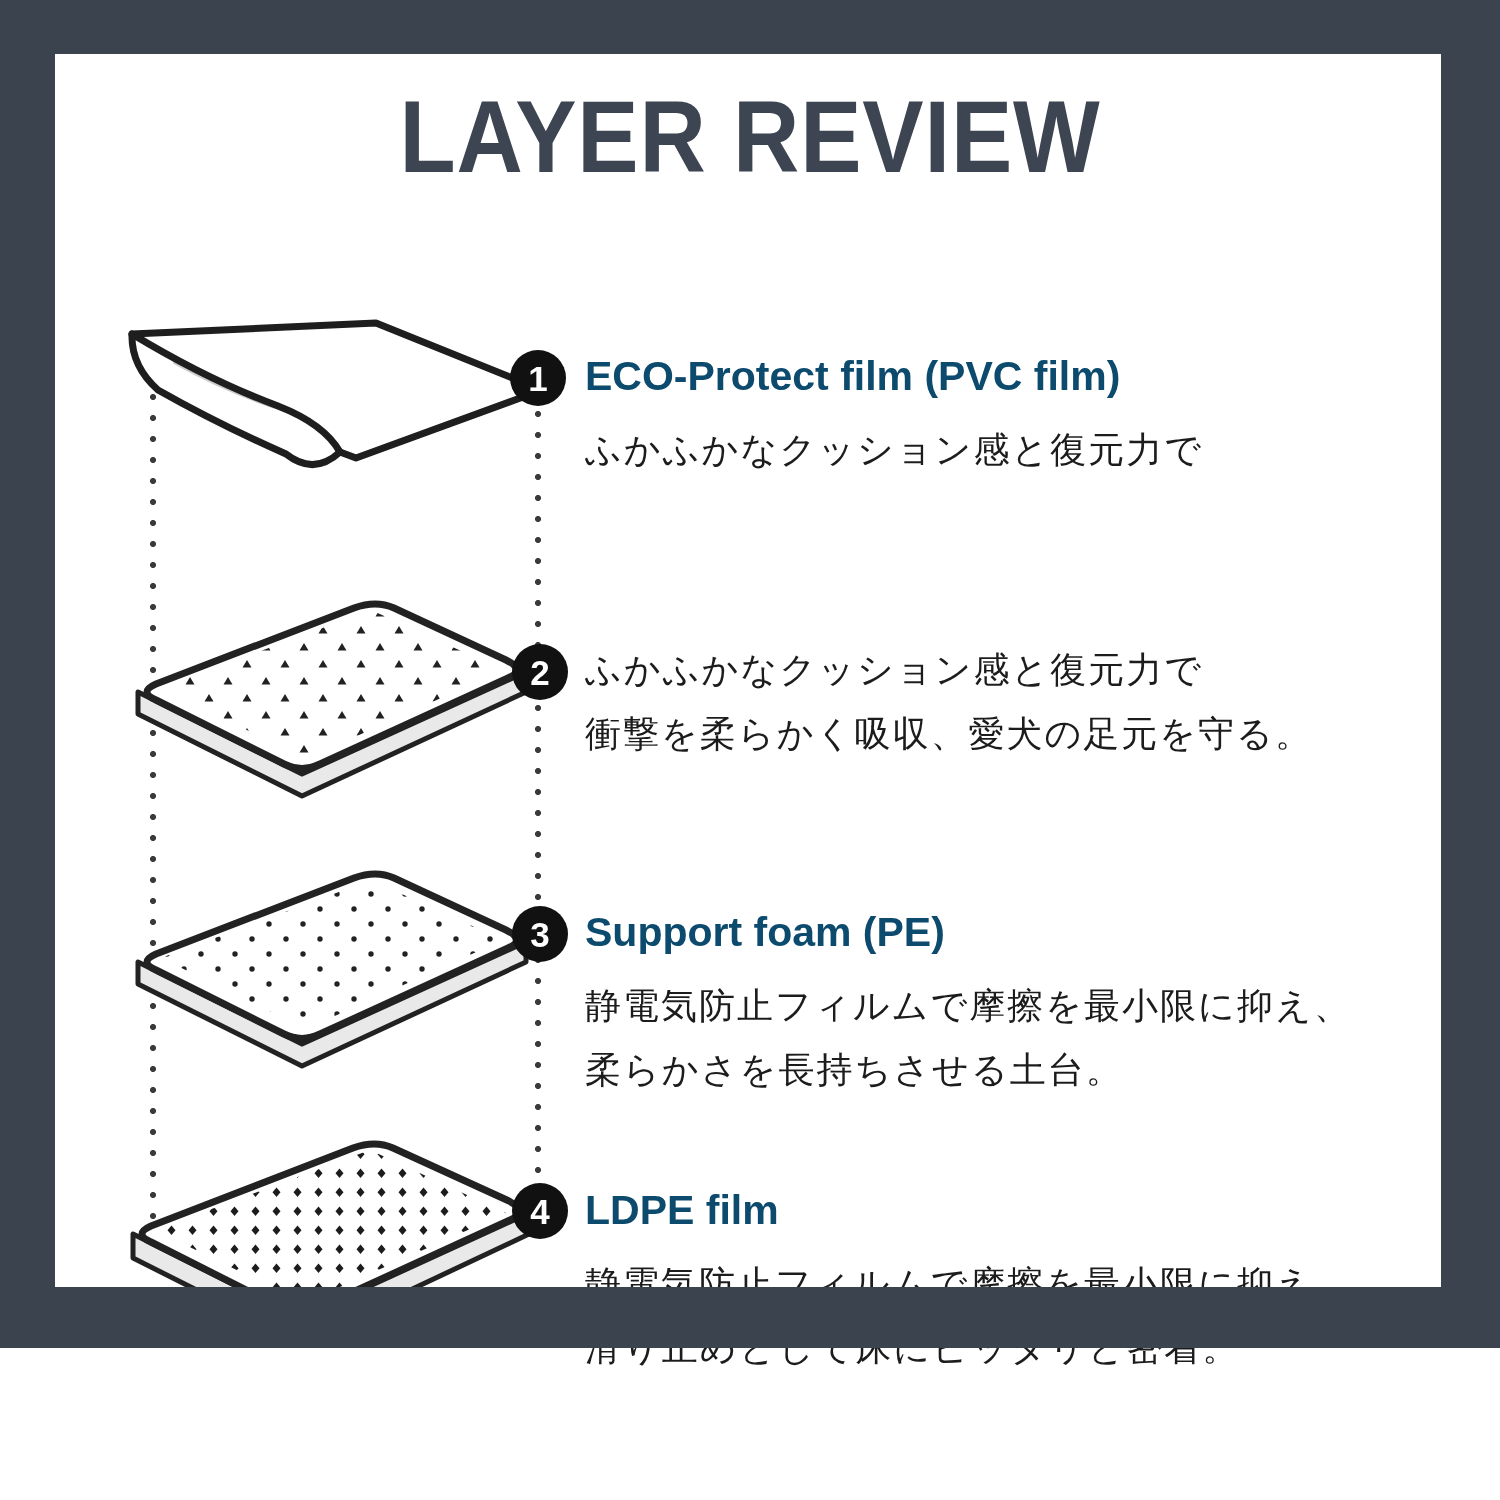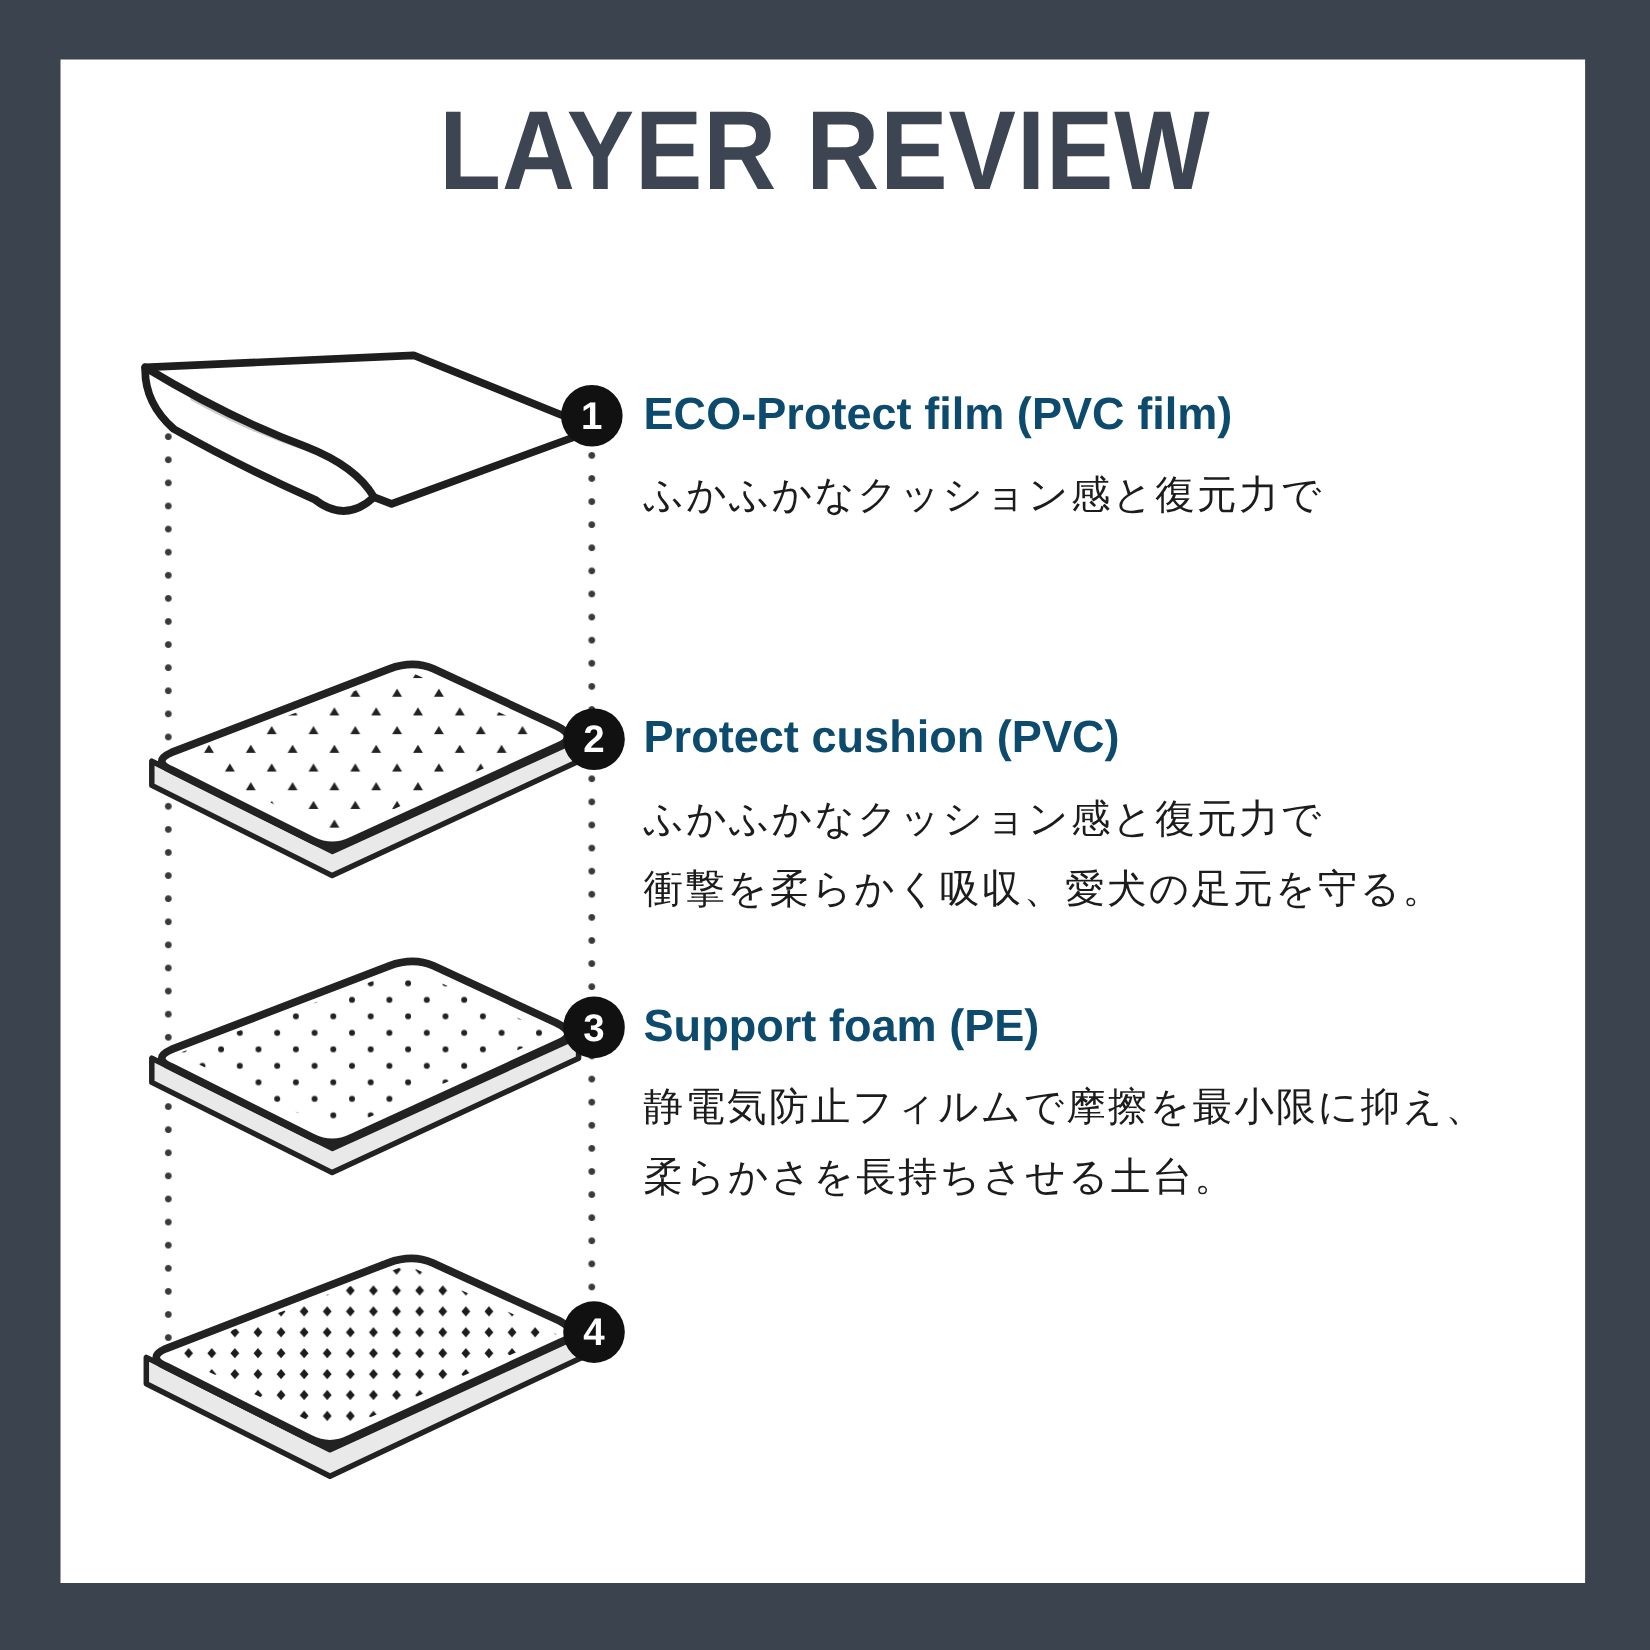--- a/index.html
+++ b/index.html
@@ -1,18 +1,18 @@
 <!DOCTYPE html>
 <html style="--border-color: #3b434e; --title-color: #3d4552; --ink: #1c1c1c; --outline: #1e1e1e; --slab-side: #e9e9e9;"><head>
 <meta charset="utf-8">
 <style>
   html,body{margin:0;padding:0;}
   body{width:1500px;height:1500px;overflow:hidden;background:#fff;
        font-family:"Liberation Sans","DejaVu Sans",sans-serif;}
-  .canvas{position:absolute;inset:0;width:1500px;height:1500px;background:#fff;}
+  .canvas{position:absolute;inset:0;width:1500px;height:1348px;background:#fff;}
   .frame{position:absolute;inset:0;border-style:solid;border-color:var(--border-color,#3b434e);
          border-width:54px 59px 61px 55px;pointer-events:none;}
   .title{position:absolute;top:84px;left:0;width:1500px;margin:0;text-align:center;
          font-size:102px;font-weight:bold;letter-spacing:1px;color:var(--title-color,#3d4552);
          transform:scaleX(0.9);transform-origin:center;line-height:1.05;}
   .dotline{position:absolute;width:8px;
          background-image:radial-gradient(circle at 4px 4px,#3a3a3a 2.6px,transparent 3.5px);
          background-size:8px 21px;background-repeat:repeat-y;}
   .dotline.left{left:149px;top:393px;height:852px;}
   .dotline.right{left:534px;top:410px;height:776px;}
@@ -84,24 +84,28 @@
   <div class="badge b1">1</div>
   <div class="badge b2">2</div>
   <div class="badge b3">3</div>
   <div class="badge b4">4</div>
 
   <div class="sec s1">
     <h2>ECO-Protect film (PVC film)</h2>
     <p>ふかふかなクッション感と復元力で</p>
   </div>
   <div class="sec s2">
-    <h2>Protect cushion (PVC)</h2>
     <p>ふかふかなクッション感と復元力で</p>
     <p>衝撃を柔らかく吸収、愛犬の足元を守る。</p>
   </div>
   <div class="sec s3">
     <h2>Support foam (PE)</h2>
     <p>静電気防止フィルムで摩擦を最小限に抑え、</p>
     <p>柔らかさを長持ちさせる土台。</p>
   </div>
+  <div class="sec s4">
+    <h2>LDPE film</h2>
+    <p>静電気防止フィルムで摩擦を最小限に抑え</p>
+    <p>滑り止めとして床にピッタリと密着。</p>
+  </div>
 
   <div class="frame"></div>
 </div>
 
 </body></html>

